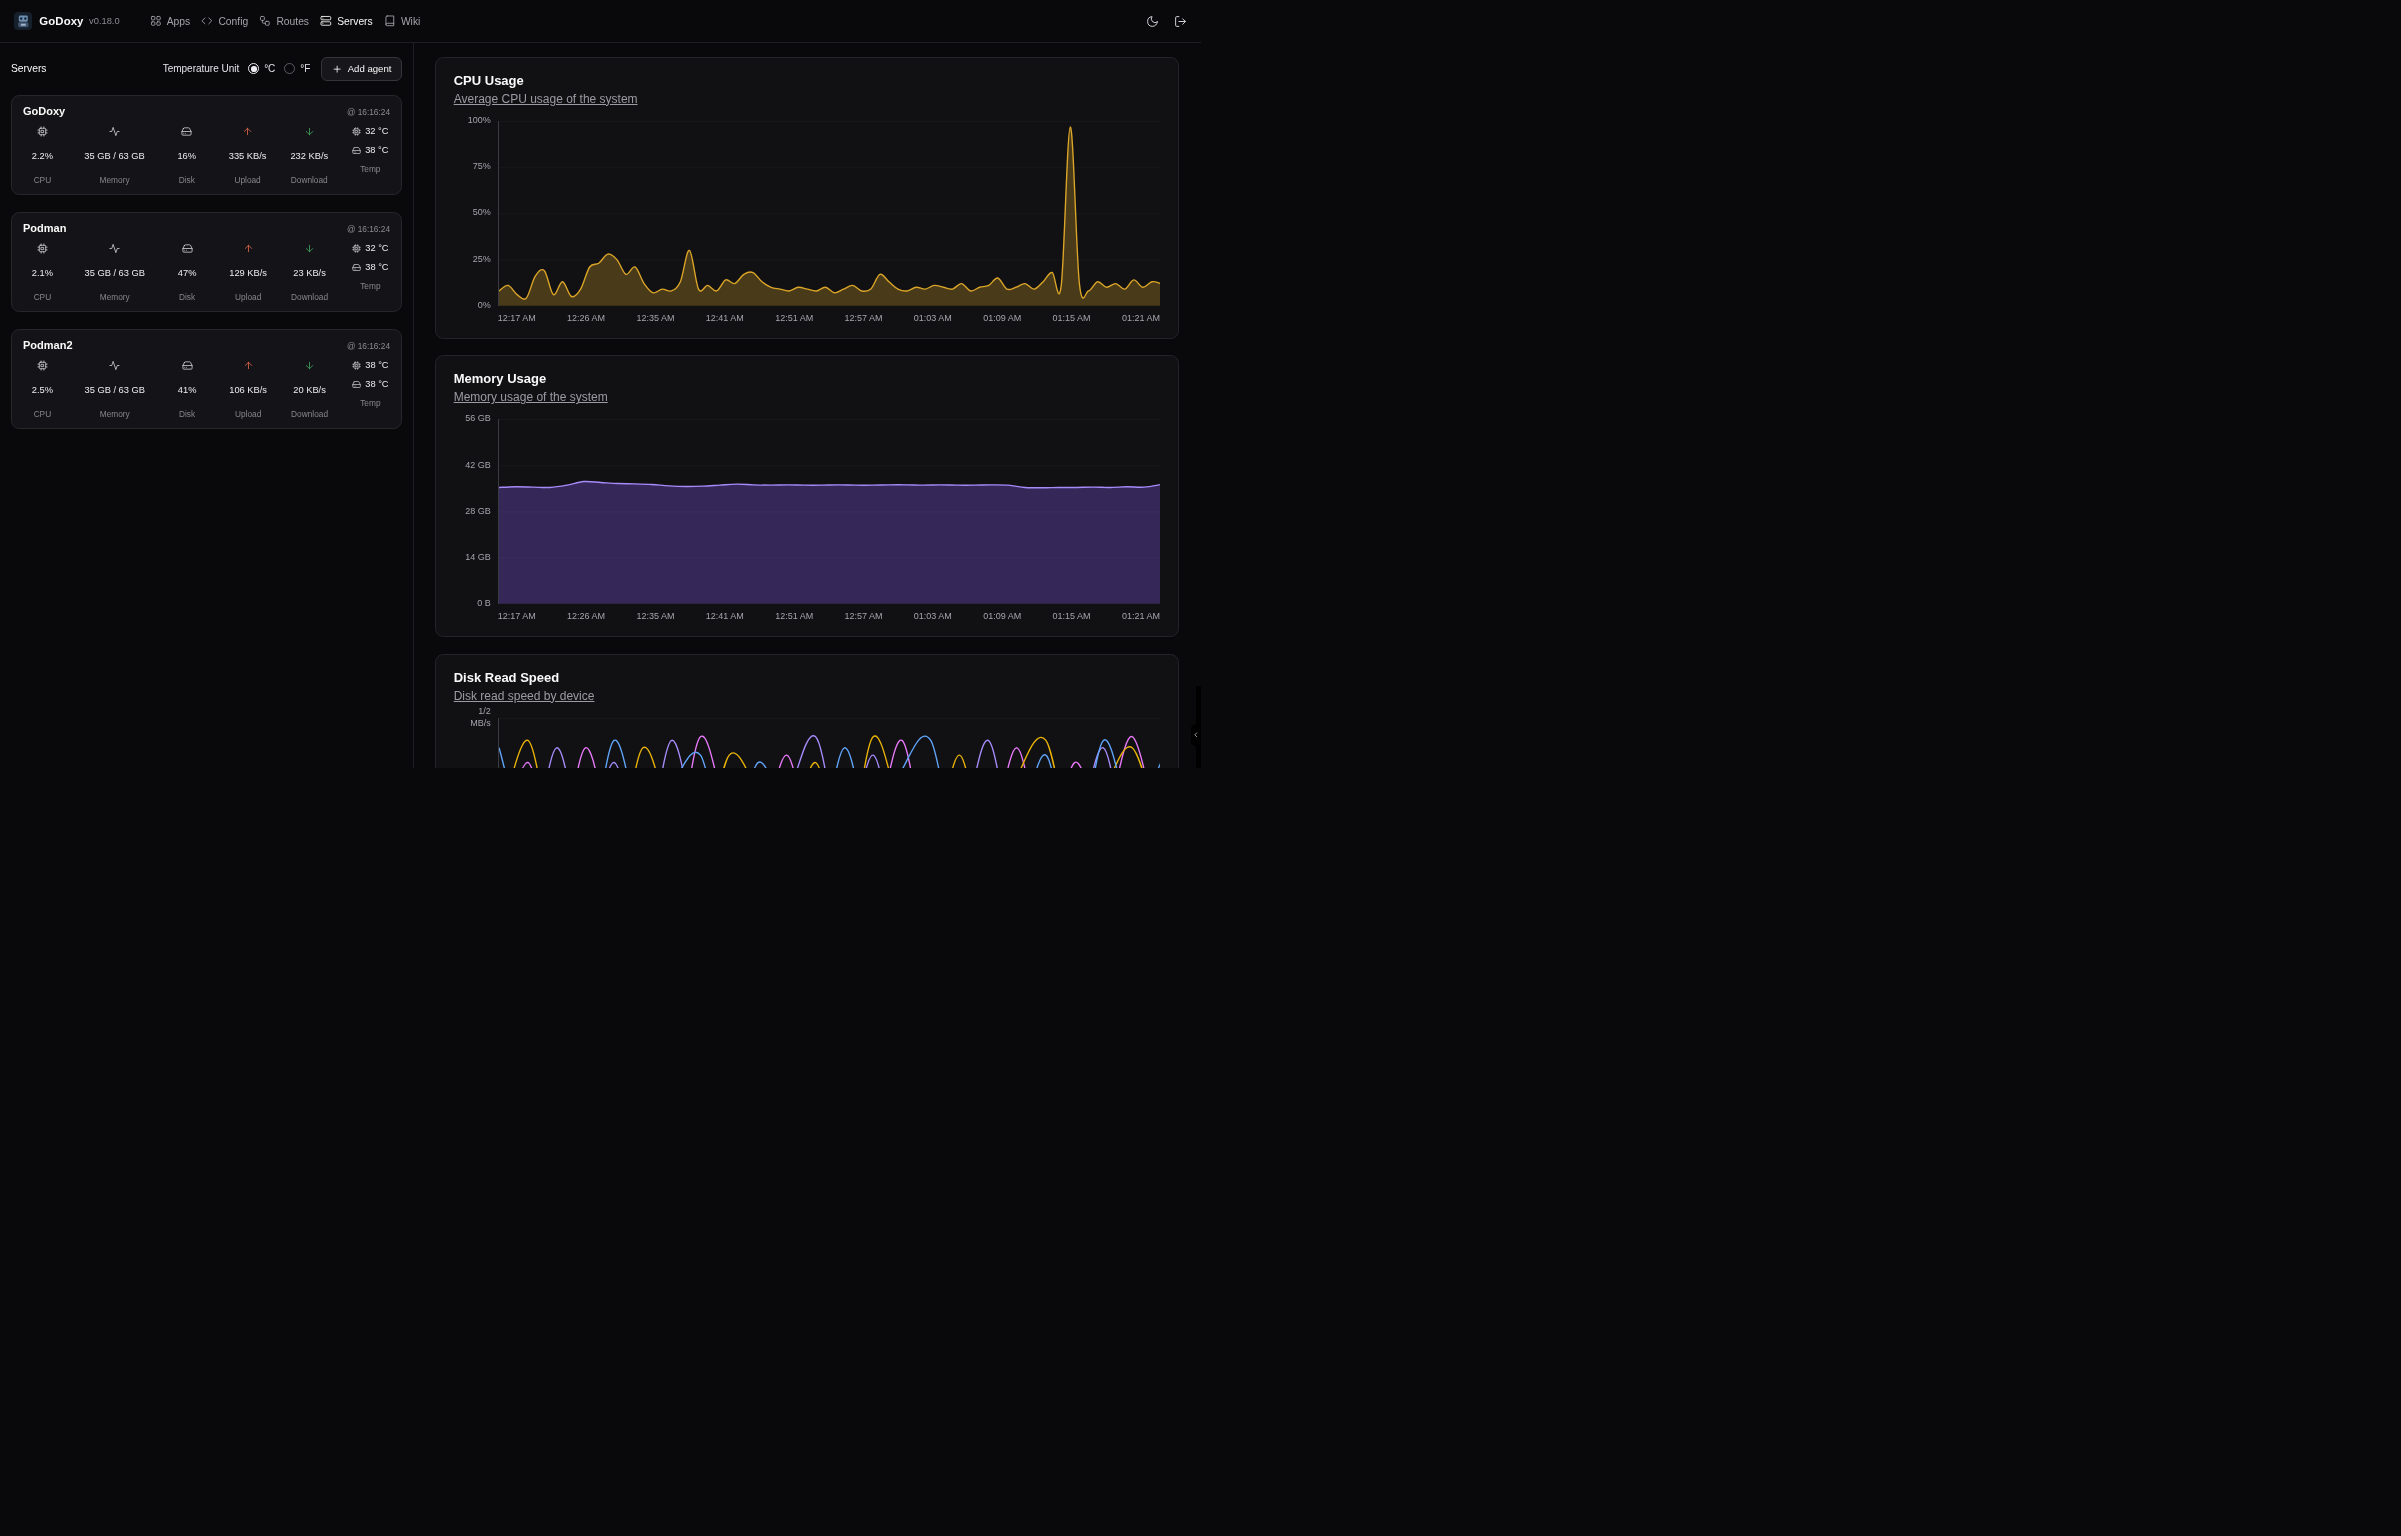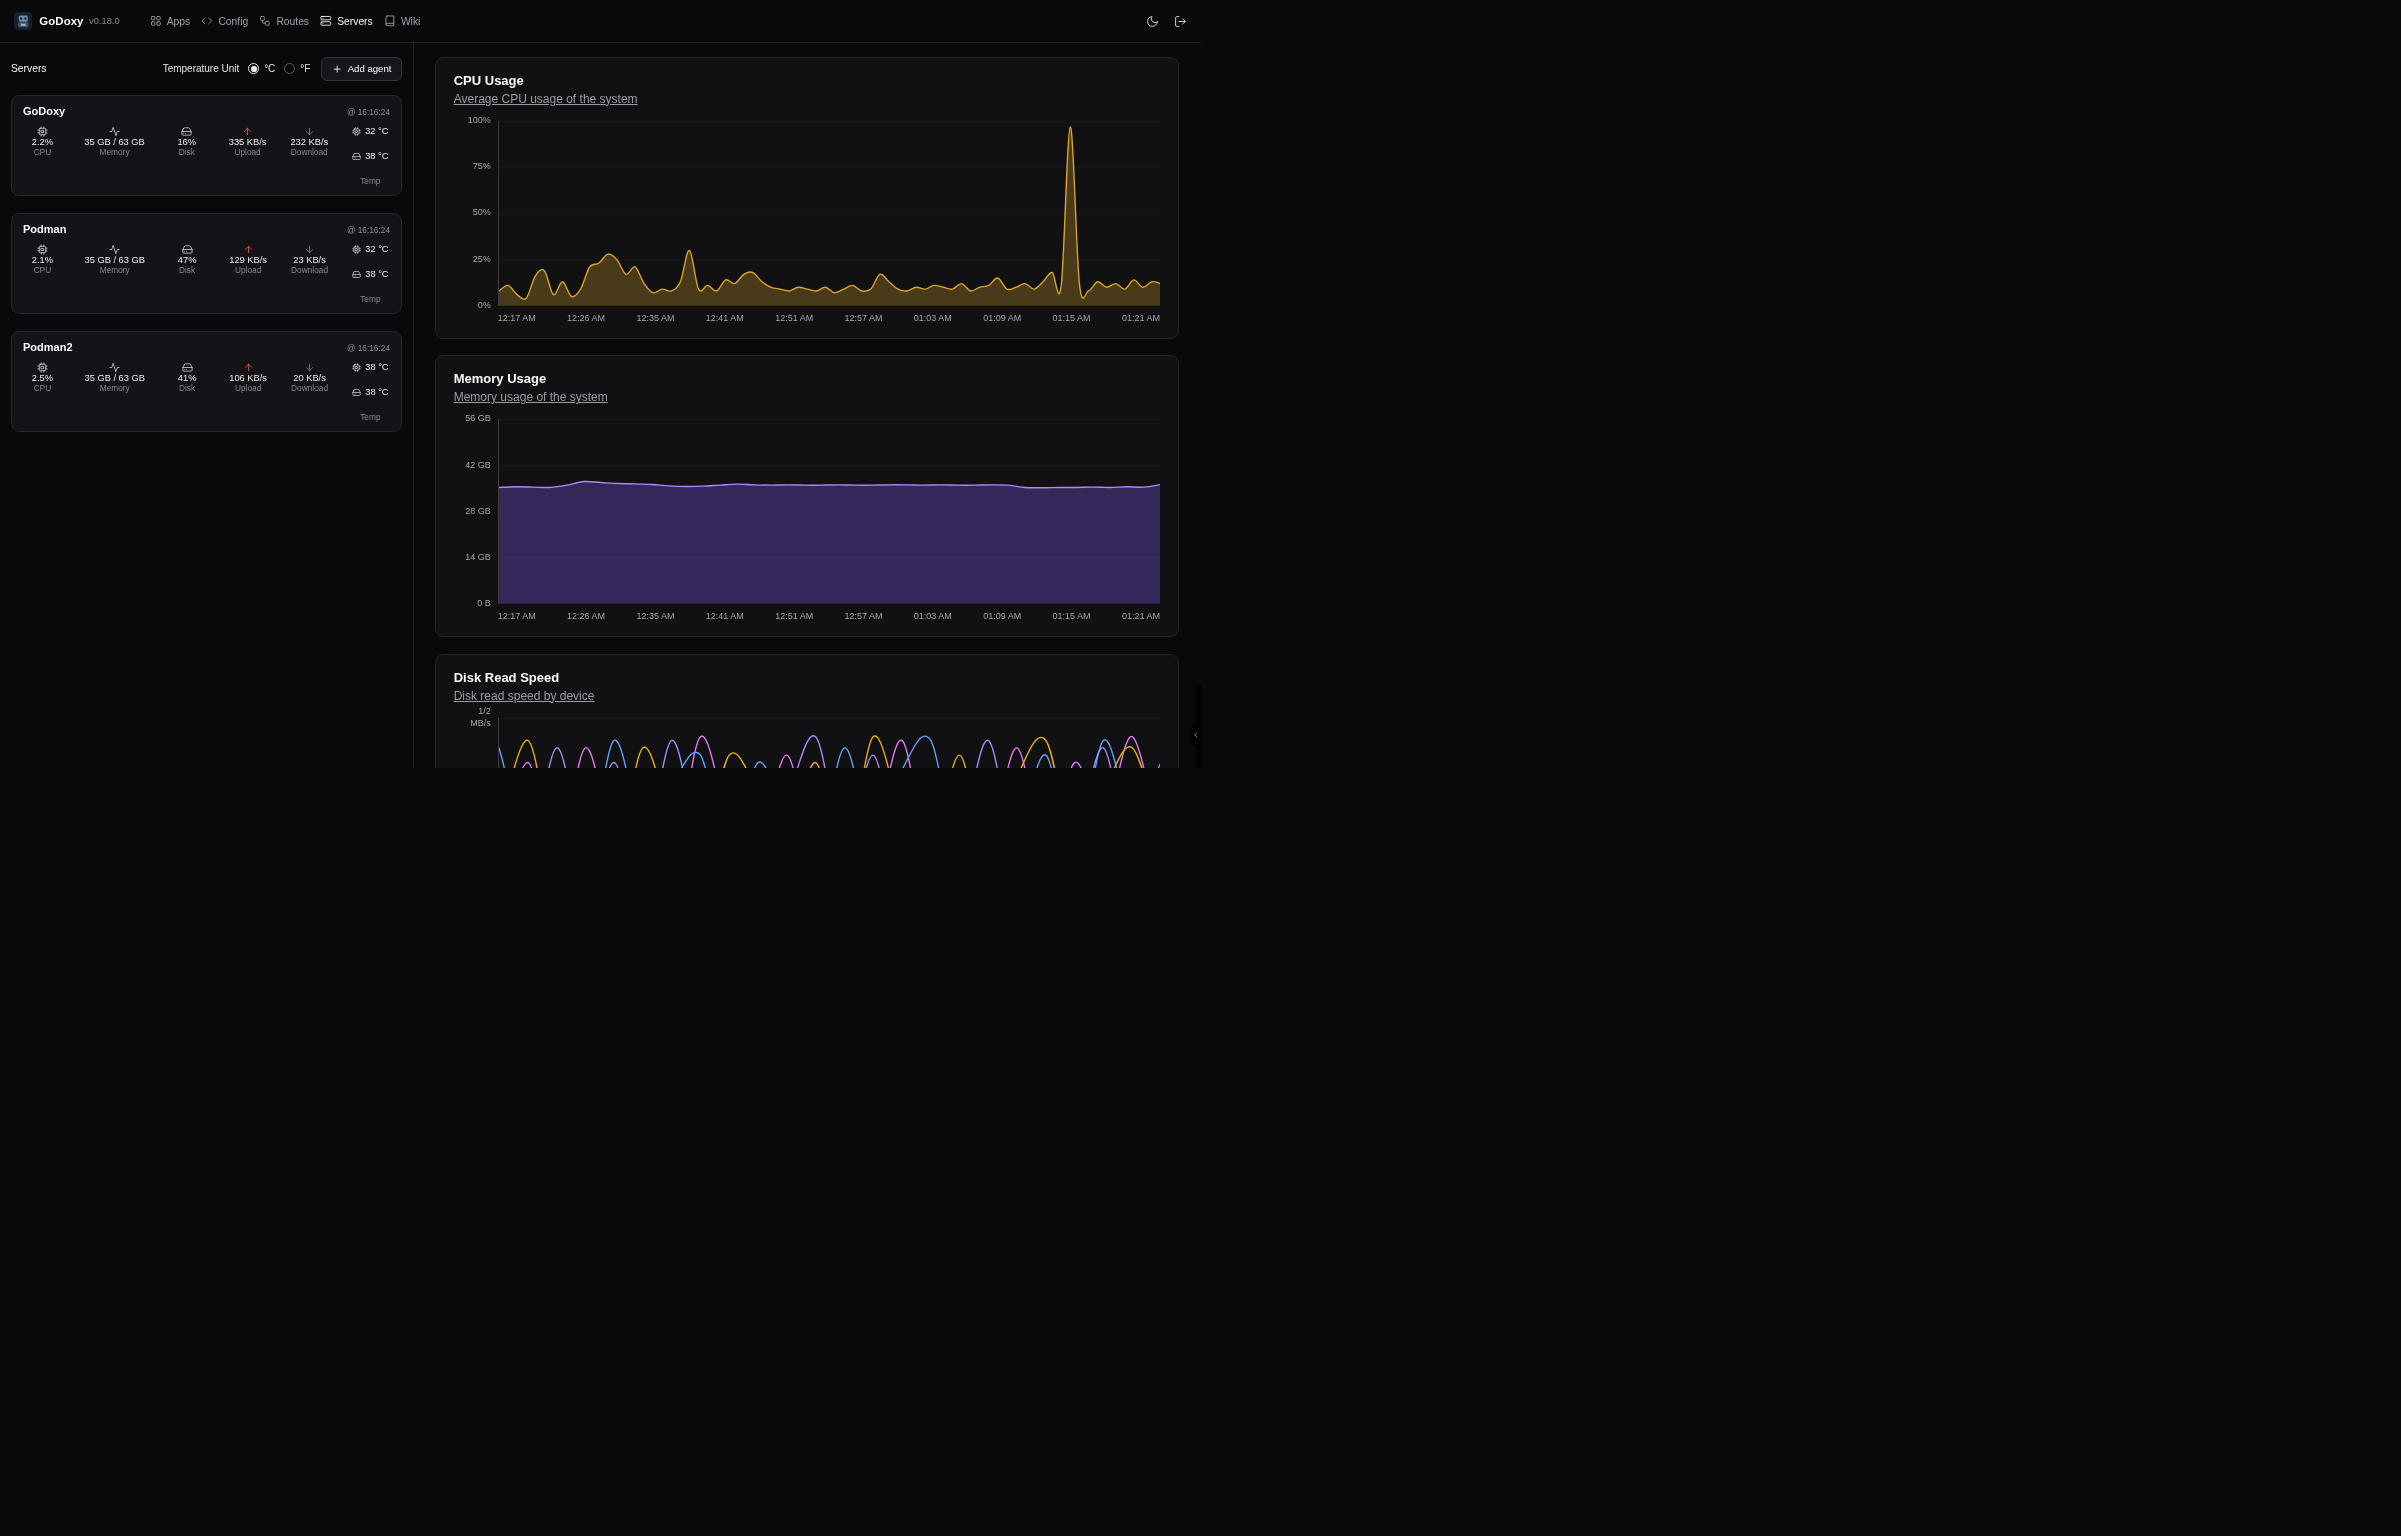--- a/index.html
+++ b/index.html
@@ -43,27 +43,27 @@
   .btn { display:flex; align-items:center; gap:5.5px; background:#17171b; border:0.7px solid #34343b;
          color:#fafafa; border-radius:6px; padding:5.5px 9.6px; font-size:9.6px; cursor:pointer;
          font-family:"Liberation Sans", sans-serif; }
 
   .server-card { background:#141418; border:0.7px solid #26262c; border-radius:8.3px;
                  padding:9.6px 11px 9px; margin-bottom:16.5px; cursor:pointer; }
   .card-top { display:flex; align-items:baseline; justify-content:space-between; margin-bottom:9px; }
   .server-name { font-size:11px; font-weight:600; }
   .server-time { font-size:8.3px; color:#8b8b93; }
   .stats { display:flex; justify-content:space-between; align-items:flex-start; padding:0 1.4px; }
-  .stat { display:flex; flex-direction:column; align-items:center; gap:0; min-width:36px; }
+  .stat { display:flex; flex-direction:column; align-items:center; gap:14px; min-width:36px; }
   .stat .ic { color:#d8d8de; display:flex; }
   .stat .ic.up { color:#e0654a; }
   .stat .ic.down { color:#3fa45c; }
   .stat .val { font-size:9.3px; color:#ececf0; white-space:nowrap; }
   .stat .lbl { font-size:8.3px; color:#85858d; }
-  .stat.temp { gap:15px; }
+  .stat.temp { gap:9px; }
   .temp-row { display:flex; align-items:center; gap:4.1px; font-size:9.3px; color:#ececf0; }
   .temp-row .ic { color:#d8d8de; display:flex; }
 
   
   .main-header { display:flex; justify-content:space-between; align-items:flex-start; margin-bottom:9.6px; }
   .page-title { font-size:15px; font-weight:600; margin:0 0 4.1px; }
   .globe { color:#d4d4da; display:inline-flex; }
   .period { display:flex; align-items:center; gap:9.6px; }
   .period-label { font-size:10.3px; color:#e6e6ea; }
   .select-btn { display:flex; align-items:center; gap:8.3px; background:#141418; border:0.7px solid #2c2c33;

